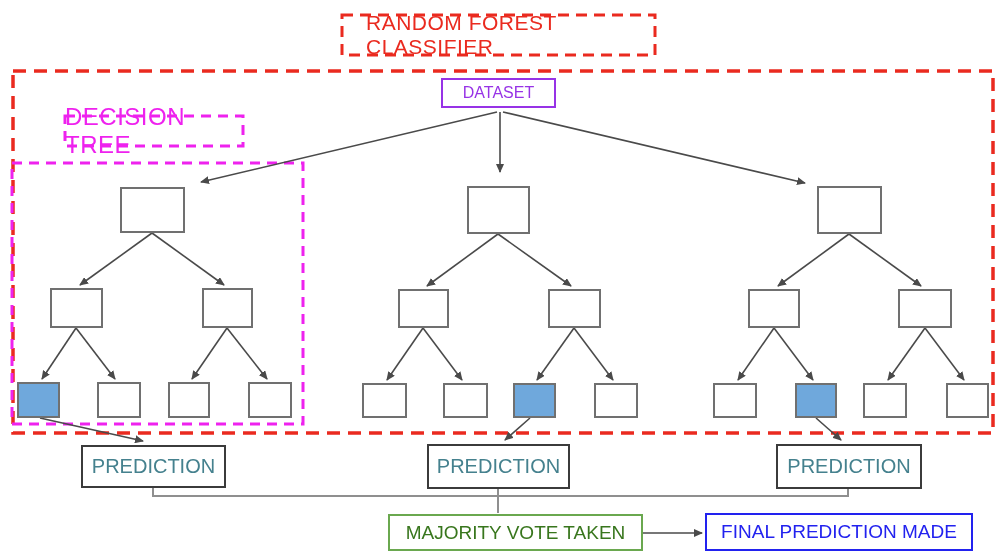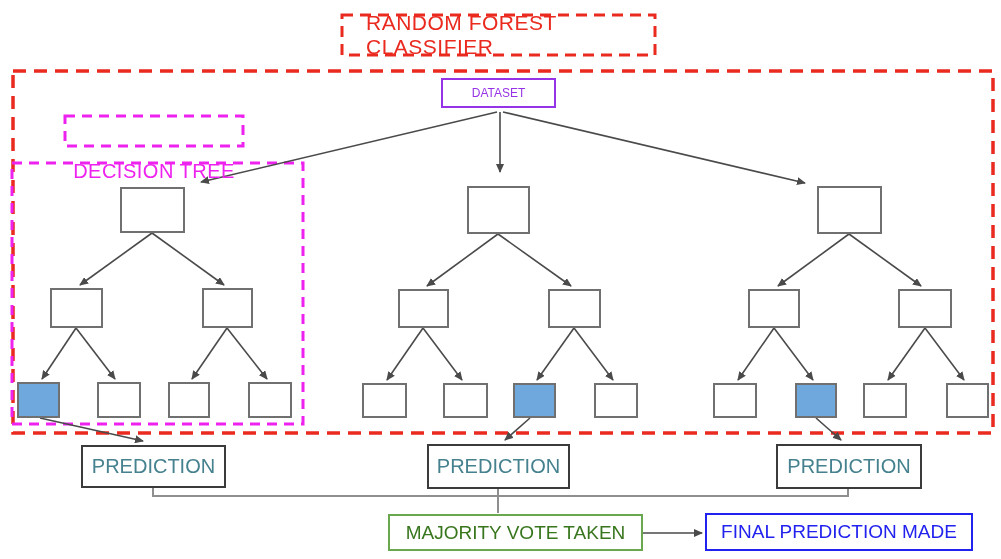--- a/index.html
+++ b/index.html
@@ -17,22 +17,22 @@
   .ah-fill    { fill:var(--arrow); }
 
   .label-box {
     position:absolute; display:flex; align-items:center; justify-content:center;
     background:#fff; box-sizing:border-box; white-space:nowrap;
   }
   .title-text {
     position:absolute; display:flex; align-items:center; justify-content:center;
     color:var(--red); font-size:21px; letter-spacing:0.5px;
   }
-  .dt-label { color:var(--magenta); font-size:20px;margin-top:40px; }
-  .dataset { border:2px solid var(--purple); color:var(--purple); font-size:12px; }
+  .dt-label { color:var(--magenta); font-size:24px; }
+  .dataset { border:2px solid var(--purple); color:var(--purple); font-size:16px; }
   .prediction { border:2px solid var(--prediction-border); color:var(--teal); font-size:20px; }
   .majority { border:2px solid var(--green-border); color:var(--green-text); font-size:19px;margin-left:16px; }
   .final { border:2px solid var(--blue); color:var(--blue); font-size:19px; }
 
   .node {
     position:absolute; background:var(--node-fill);
     border:2px solid var(--node-border); box-sizing:border-box;
   }
   .node.hl { background:var(--highlight-fill); }
 </style>

